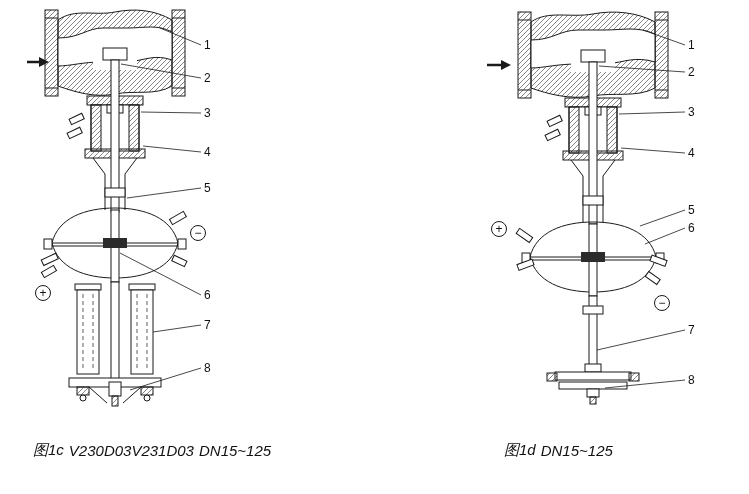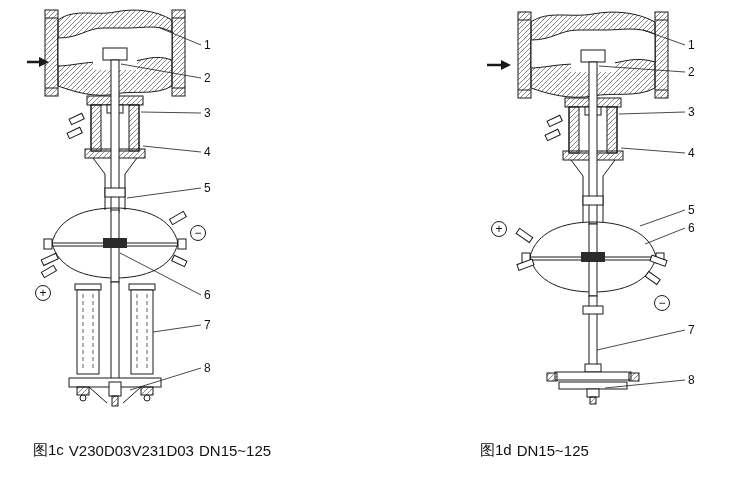--- a/index.html
+++ b/index.html
@@ -3,21 +3,21 @@
 <meta charset="utf-8">
 <style>
   html,body { margin:0; padding:0; background:#fff; }
   body { font-family:"Liberation Sans","DejaVu Sans",sans-serif; color:#111; }
   .page { position:relative; width:749px; height:494px; background:#ffffff; overflow:hidden; }
   .fig { position:absolute; }
   svg { display:block; }
   svg text { font-family:"Liberation Sans","DejaVu Sans",sans-serif; }
   .callout-num { font-size:12px; fill:#111; }
   .pol { font-size:12px; fill:#111; text-anchor:middle; }
-  .caption { position:absolute; display:flex; align-items:center; gap:5px; font-size:15px; color:#111; white-space:nowrap; }
+  .caption { position:absolute; display:flex; align-items:center; gap:5px; font-size:15px; color:#111; white-space:nowrap;font-style:italic; }
   .models { display:inline-flex; flex-direction:row; line-height:1.3; }
 </style>
 </head>
 <body>
 
 <div class="page">
 
   <div class="fig" style="left:25px; top:6px; width:200px; height:412px;">
     <svg viewBox="0 0 200 412" width="200" height="412">
       <defs>
@@ -269,18 +269,18 @@
 
   <div class="caption" style="left:33px; top:441px;">
     <span>图1c</span>
     <span class="models">
       <span>V230D03</span>
       <span>V231D03</span>
     </span>
     <span>DN15~125</span>
   </div>
 
-  <div class="caption" style="left:480px; top:441px;">
+  <div class="caption" style="left:504px; top:441px;">
     <span>图1d</span>
     <span>DN15~125</span>
   </div>
 
 </div>
 
 </body></html>

